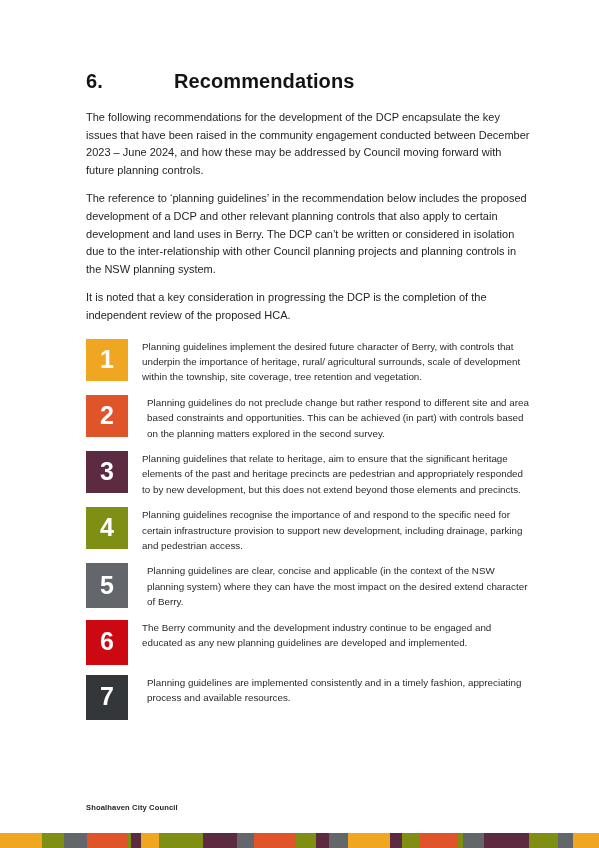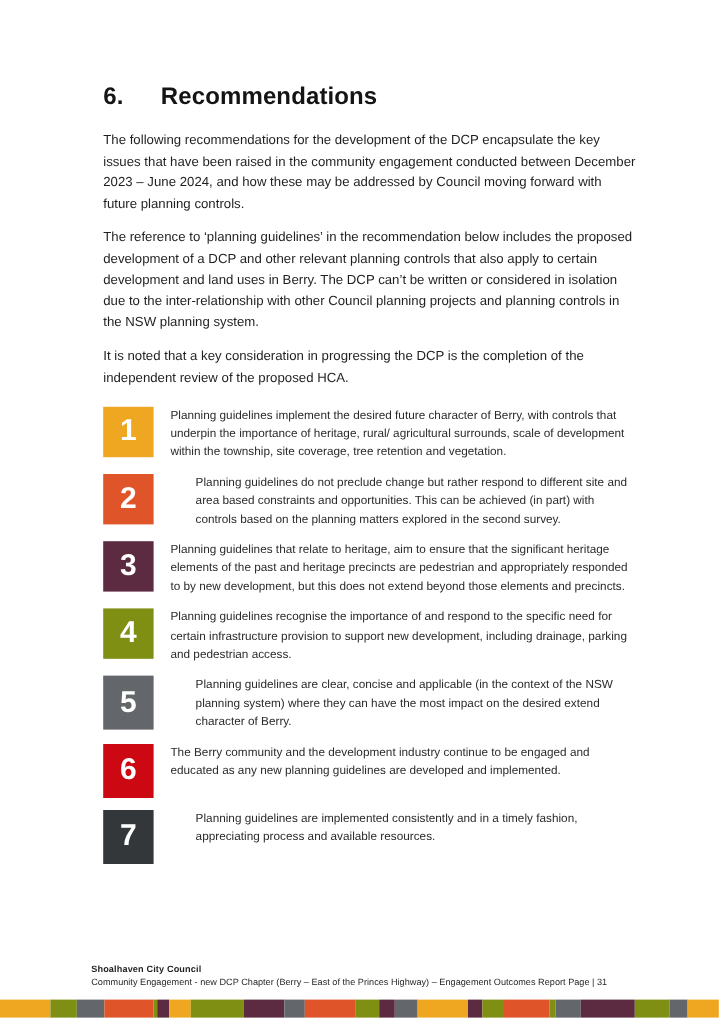--- a/index.html
+++ b/index.html
@@ -36,20 +36,21 @@
     letter-spacing: 0.1px;
     color: #141414;
     margin: 0 0 16px 0;
   }
   .heading .h-num {
     width: 48px;
     flex: 0 0 48px;
   }
   .heading .h-text {
     flex: 1 1 auto;
+    margin-left: 40px;
   }
   
   .intro p {
     margin: 0 0 11px 0;
     font-size: 11px;
     line-height: 17.6px;
     color: #1f1f1f;
     letter-spacing: 0.01px;
   }
   
@@ -77,27 +78,27 @@
   }
   .rec-text {
     flex: 1 1 auto;
     padding-left: 14px;
     font-size: 9.8px;
     line-height: 15.4px;
     color: #2a2a2a;
     letter-spacing: 0.01px;
   }
   .rec-text.indented {
-    padding-left: 35px;
+    padding-left: 19px;
   }
   .rec-row.tall .rec-badge { height: 45px; }
   
   .footer {
     position: absolute;
-    left: 76px;
+    left: 86px;
     top: 802px;
     width: 446px;
   }
   .footer-org {
     font-size: 7.6px;
     font-weight: 700;
     color: #231f20;
     letter-spacing: 0.12px;
     line-height: 11px;
   }
@@ -175,21 +176,20 @@
       <div class="rec-row tall">
         <div class="rec-badge" style="background: rgb(51, 55, 57);">7</div>
         <div class="rec-text indented">Planning guidelines are implemented consistently and in a timely fashion, appreciating process and available resources.</div>
       </div>
 
     </div>
   </div>
 
   <div class="footer">
     <div class="footer-org">Shoalhaven City Council</div>
-    <div class="footer-line">Community Engagement - new DCP Chapter (Berry – East of the Princes Highway) – Engagement Outcomes Report  Page | 31</div>
   </div>
 
   <div class="colorbar">
       <span style="background: rgb(239, 167, 33); width: 6.96864%;"></span>
       <span style="background: rgb(127, 143, 20); width: 3.65854%;"></span>
       <span style="background: rgb(99, 102, 106); width: 3.91986%;"></span>
       <span style="background: rgb(224, 84, 42); width: 6.79443%;"></span>
       <span style="background: rgb(127, 143, 20); width: 0.609756%;"></span>
       <span style="background: rgb(93, 43, 65); width: 1.56794%;"></span>
       <span style="background: rgb(239, 167, 33); width: 2.96167%;"></span>

